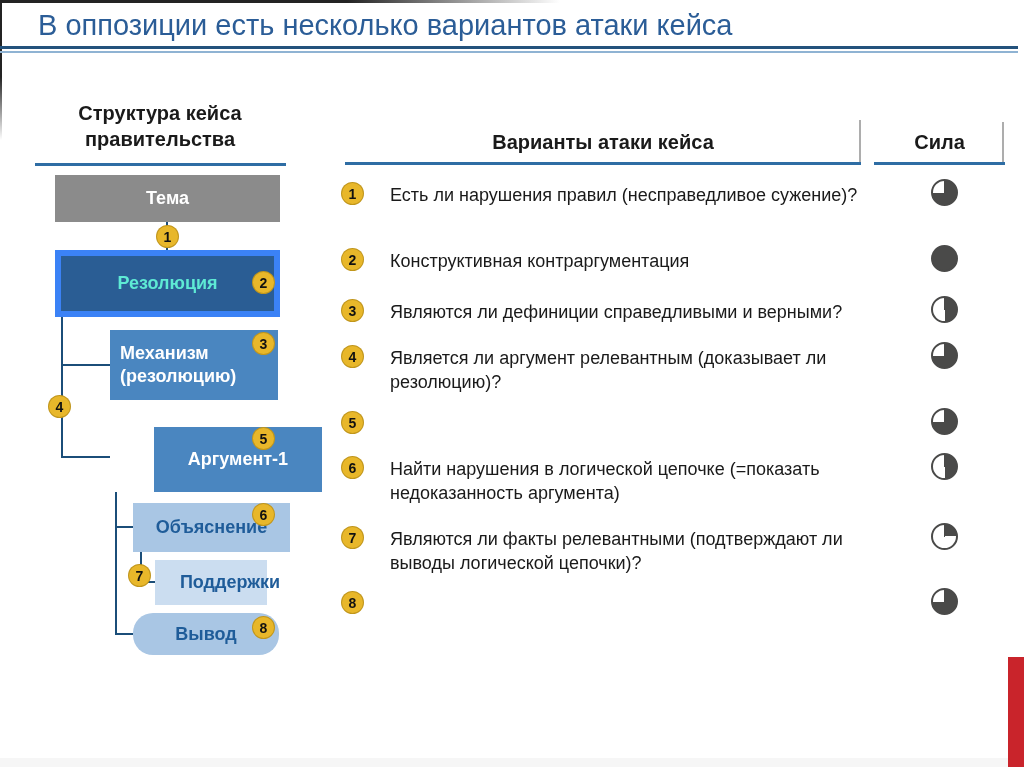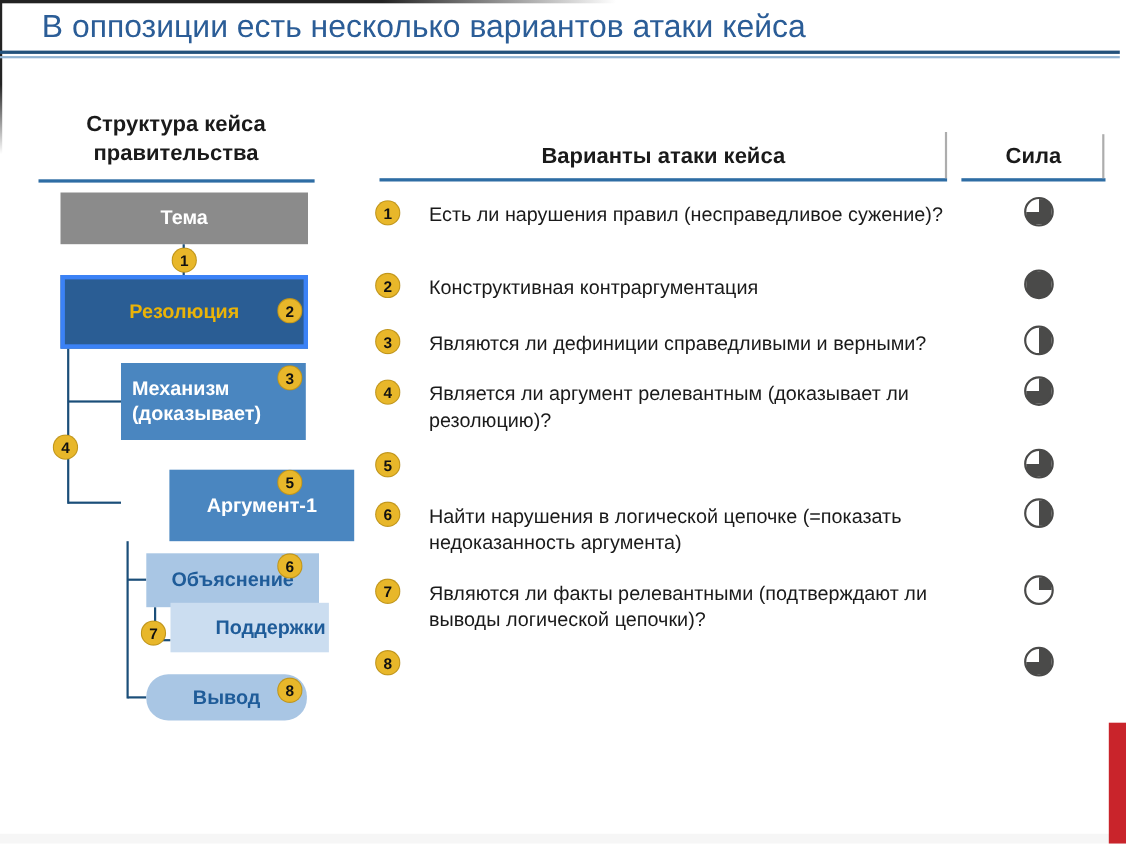--- a/index.html
+++ b/index.html
@@ -30,30 +30,30 @@
   .rule-mid{left:345px;top:162px;width:516px;}
   .rule-strength{left:874px;top:162px;width:131px;}
   .tick{position:absolute;width:2px;background:#adadad;}
   .tick-mid{left:859px;top:120px;height:42px;}
   .tick-strength{left:1002px;top:122px;height:40px;}
 
   
   .node{position:absolute;display:flex;align-items:center;justify-content:center;
     text-align:left;font-weight:bold;font-size:18px;line-height:23px;padding:0 10px;box-sizing:border-box;}
   .node-gray{background:#8b8b8b;color:#ffffff;}
-  .node-dark{background:#2a5d94;color:#eab308;border:4px solid #3b82f6;}
+  .node-dark{background:#2a5d94;color:#5eead4;border:6px solid #3b82f6;}
   .node-mid{background:#4a86c0;color:#ffffff;}
   .node-light{background:#a9c6e4;color:#1f5c99;}
   .node-lighter{background:#cbddf0;color:#1f5c99;}
   .n-tema{left:55px;top:175px;width:225px;height:47px;}
   .n-rezolyuciya{left:55px;top:250px;width:225px;height:67px;}
   .n-mehanizm{left:110px;top:330px;width:168px;height:70px;}
   .n-argument{left:110px;top:427px;width:168px;height:65px;margin-left:44px;}
   .n-obyasnenie{left:133px;top:503px;width:157px;height:49px;}
-  .n-podderzhki{left:155px;top:548px;width:144px;height:45px;padding-left:48px;}
+  .n-podderzhki{left:155px;top:560px;width:112px;height:45px;padding-left:48px;}
   .n-vyvod{left:133px;top:613px;width:146px;height:42px;border-radius:20px;}
 
   
   .cline{position:absolute;background:#1b4e79;}
 
   
   .badge{position:absolute;width:23px;height:23px;border-radius:50%;background:#e8b72a;
     border:1px solid rgba(120,90,0,0.35);box-sizing:border-box;z-index:5;
     display:flex;align-items:center;justify-content:center;
     font-size:14px;font-weight:bold;color:#111111;}
@@ -96,21 +96,21 @@
   <div class="cline" style="left:62px;top:364px;width:48px;height:2px;"></div>
   <div class="cline" style="left:62px;top:456px;width:48px;height:2px;"></div>
   <div class="cline" style="left:115px;top:492px;width:2px;height:143px;"></div>
   <div class="cline" style="left:116px;top:526px;width:17px;height:2px;"></div>
   <div class="cline" style="left:116px;top:633px;width:17px;height:2px;"></div>
   <div class="cline" style="left:140px;top:552px;width:2px;height:31px;"></div>
   <div class="cline" style="left:141px;top:581px;width:14px;height:2px;"></div>
 
   <div class="node node-gray n-tema">Тема</div>
   <div class="node node-dark n-rezolyuciya">Резолюция</div>
-  <div class="node node-mid n-mehanizm">Механизм (доказывает)</div>
+  <div class="node node-mid n-mehanizm">Механизм (резолюцию)</div>
   <div class="node node-mid n-argument">Аргумент-1</div>
   <div class="node node-light n-obyasnenie">Объяснение</div>
   <div class="node node-lighter n-podderzhki">Поддержки</div>
   <div class="node node-light n-vyvod">Вывод</div>
 
   <div class="badge" style="left:156px;top:225px;">1</div>
   <div class="badge" style="left:252px;top:271px;">2</div>
   <div class="badge" style="left:252px;top:332px;">3</div>
   <div class="badge" style="left:48px;top:395px;">4</div>
   <div class="badge" style="left:252px;top:427px;">5</div>

